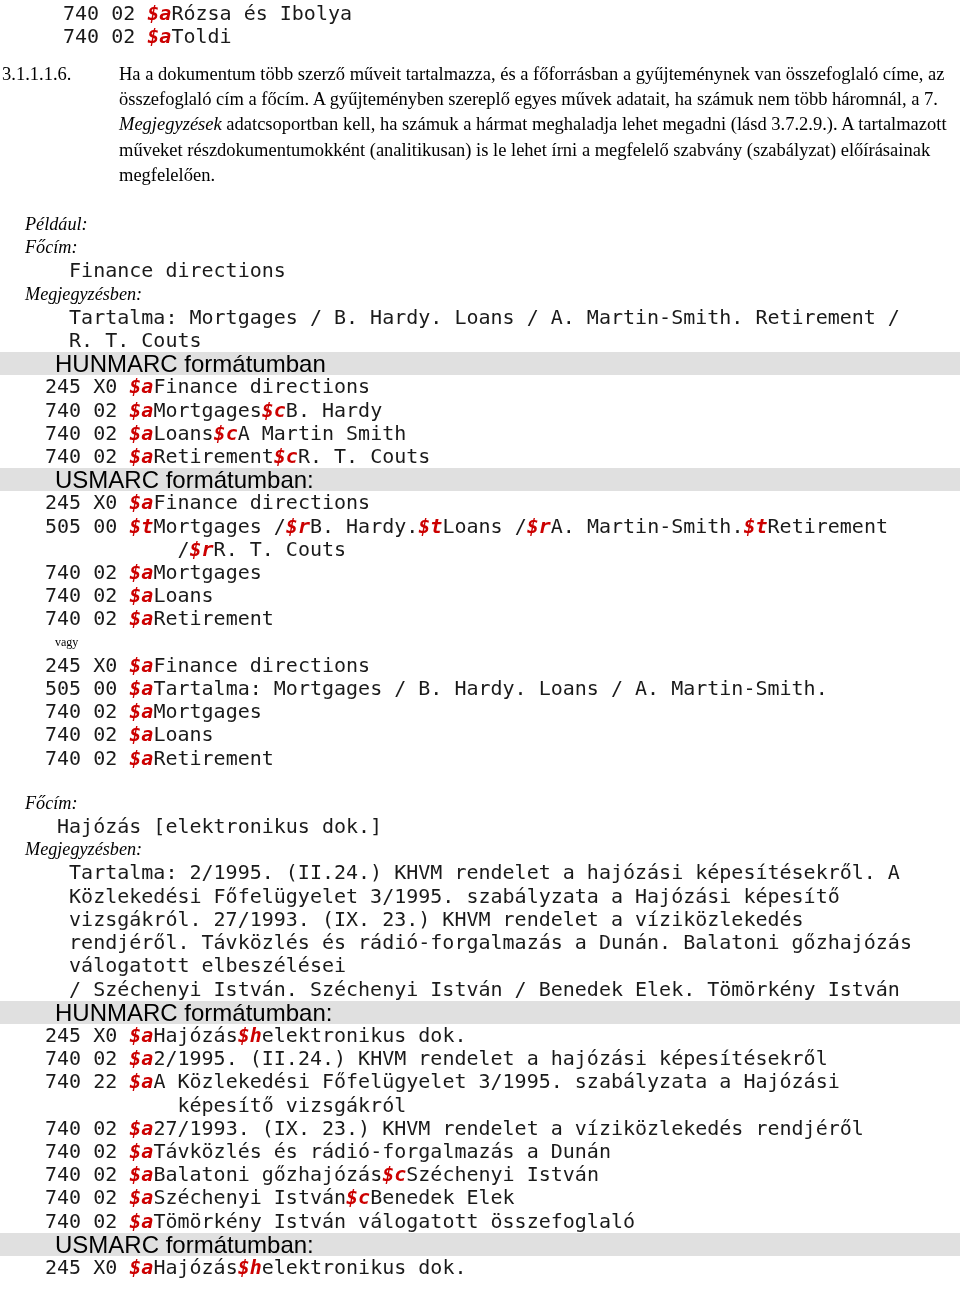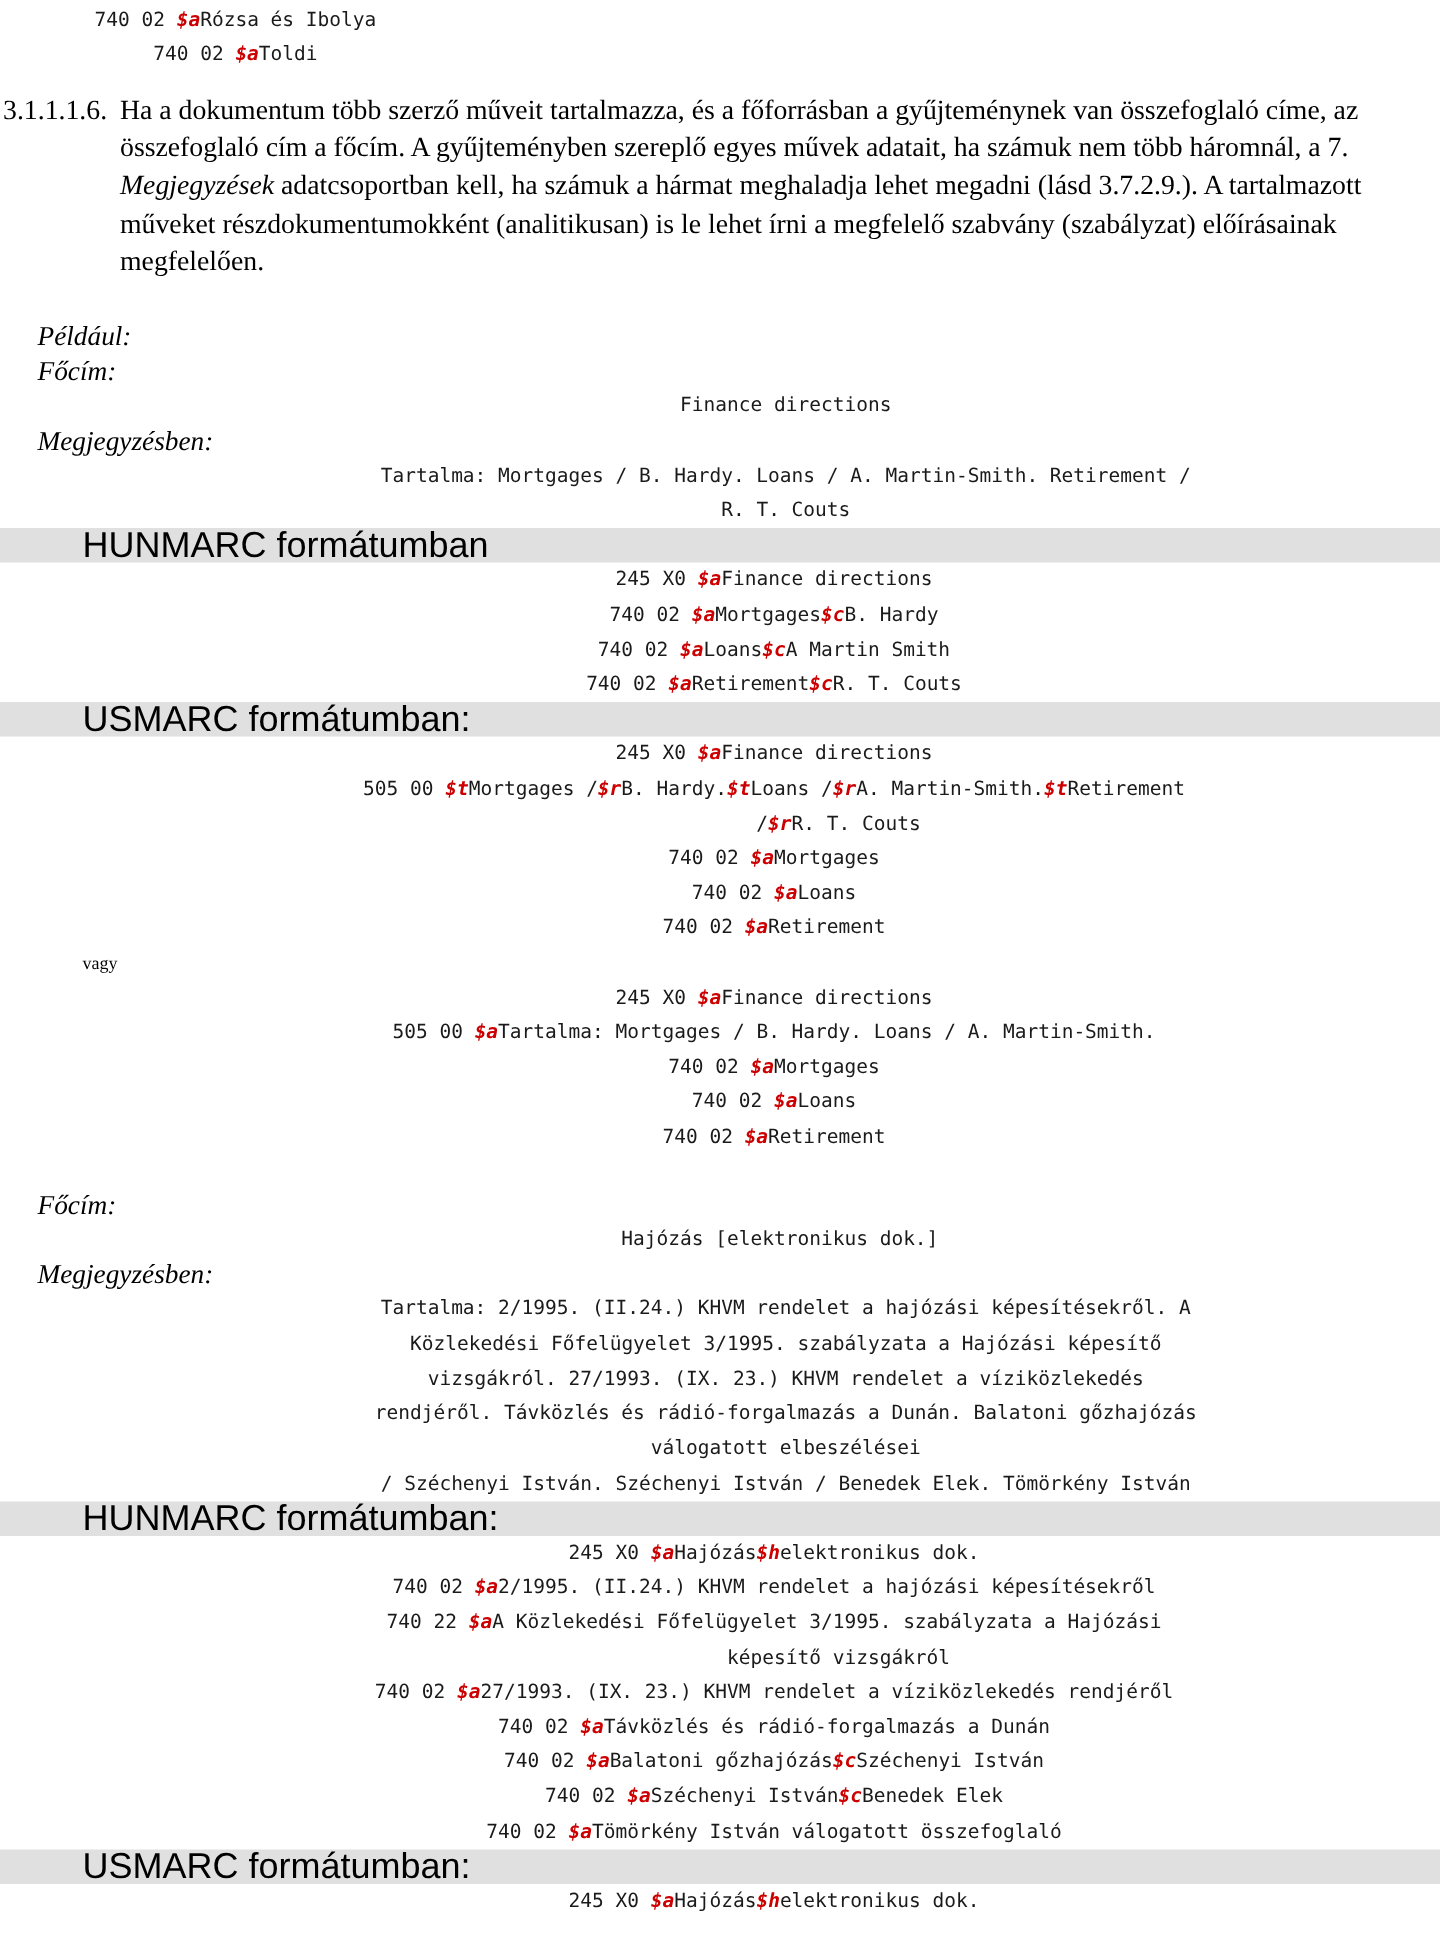--- a/index.html
+++ b/index.html
@@ -18,26 +18,25 @@
   .page {
     position: relative;
     width: 960px;
     height: 1300px;
     padding: 0;
   }
 
   
   .mono {
     font-family: "DejaVu Sans Mono", "Liberation Mono", monospace;
-    font-size: 13px;
+    font-size: 20px;
     line-height: 23.2px;
     letter-spacing: 0px;
     color: #1a1a1a;
     white-space: pre;
-    text-align: center;
   }
   .sub {
     color: #cc0000;
     font-weight: bold;
     font-style: italic;
   }
 
   
   .top-marc {
     position: absolute;
@@ -54,21 +53,21 @@
   }
   .clause-num {
     position: absolute;
     left: 2px;
     top: 0px;
     font-size: 18.5px;
     line-height: 25.2px;
     font-family: "Liberation Serif", "DejaVu Serif", serif;
   }
   .clause-body {
-    margin-left: 80px;
+    margin-left: 119px;
     font-size: 18.5px;
     line-height: 25.2px;
     text-align: left;
   }
   .clause-body i { font-style: italic; }
 
   
   .examples {
     position: absolute;
     left: 0;
@@ -94,21 +93,21 @@
   .band {
     background: #e0e0e0;
     font-family: "Liberation Sans", "DejaVu Sans", sans-serif;
     font-size: 24px;
     line-height: 23.2px;
     padding-left: 55px;
     white-space: pre;
     width: 905px;
   }
   .line {
-    padding-left: 72px;
+    padding-left: 45px;
   }
   .spacer-md { height: 22px; }
 </style>
 </head>
 <body>
 
 <div class="page">
 
   <div class="top-marc">
     <div class="mono"><span>740 02 </span><span class="sub">$a</span><span>Rózsa és Ibolya</span></div>

